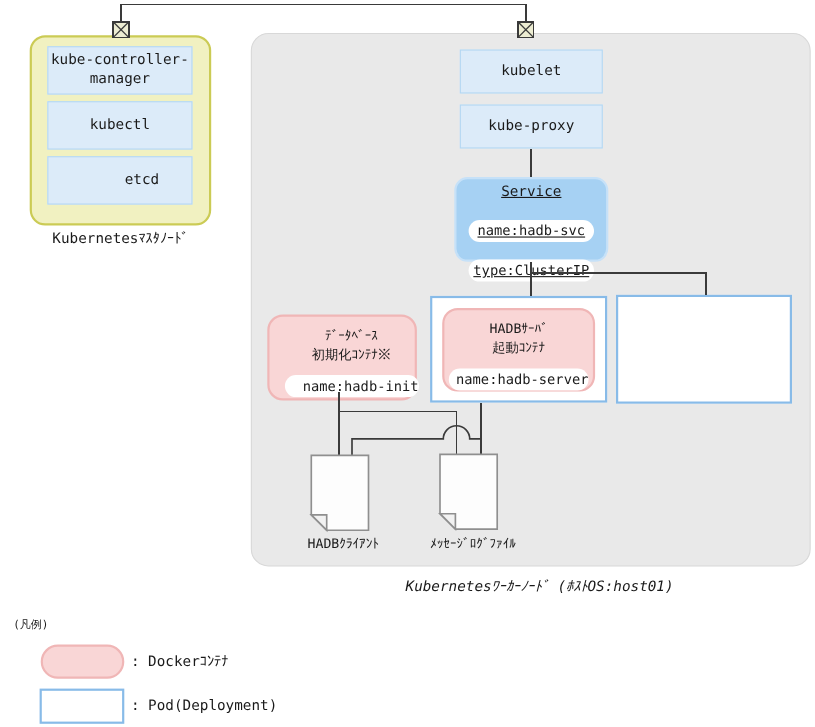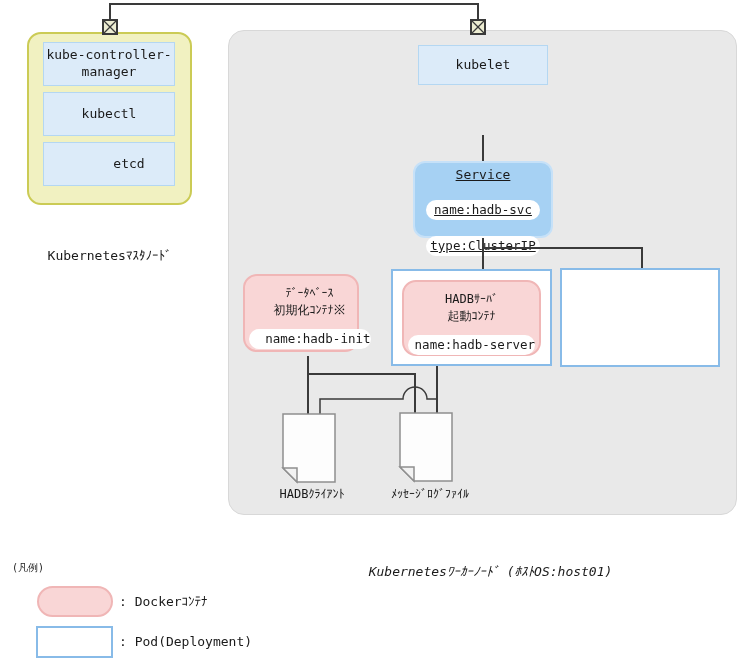--- a/index.html
+++ b/index.html
@@ -19,21 +19,21 @@
            display:flex;flex-direction:column;align-items:center;padding-top:3px;}
   .service-title{font-size:13px;line-height:18px;}
   .pill{background:#ffffff;border-radius:11px;font-size:12.5px;line-height:20px;height:20px;
         text-align:center;box-sizing:border-box;}
   .svc-pill{width:114px;margin-top:16px;}
   .pink{background:#f9d6d6;border:2px solid #f0b6b6;border-radius:14px;
         display:flex;flex-direction:column;align-items:center;padding-top:9px;}
   .pink-title{font-size:12px;line-height:1.45;text-align:center;white-space:pre-line;}
   .pink .pill{margin-top:9px;text-align:right;}
   .pod{background:#ffffff;border:2px solid #88bbe8;}
-  .node-label{font-size:13px;text-align:center;margin-top:38px;}
+  .node-label{font-size:13px;text-align:center;}
   .file-label{font-size:12px;text-align:center;white-space:nowrap;}
   
   .legend-title{font-size:10px;text-align:center;}
   .legend-docker{background:#f9d6d6;border:2px solid #f0b6b6;border-radius:17px;}
   .legend-pod{background:#ffffff;border:2px solid #88bbe8;}
   .legend-label{font-size:13px;white-space:nowrap;}
   svg{position:absolute;left:0;top:0;pointer-events:none;}
 </style>
 </head>
 <body>
@@ -43,28 +43,29 @@
   <div class="abs master" style="left:27px;top:32px;width:165px;height:173px;"></div>
   <div class="abs comp" style="left:43px;top:42px;width:132px;height:44px;">kube-controller-
 manager</div>
   <div class="abs comp" style="left:43px;top:92px;width:132px;height:44px;">kubectl</div>
   <div class="abs comp" style="left:43px;top:142px;width:132px;height:44px;padding-left:40px;">etcd</div>
   <div class="abs node-label" style="left:17px;top:210px;width:185px;">Kubernetesﾏｽﾀﾉｰﾄﾞ</div>
 
   <div class="abs worker" style="left:228px;top:30px;width:509px;height:485px;"></div>
 
   <div class="abs comp" style="left:418px;top:45px;width:130px;height:40px;">kubelet</div>
+  <div class="abs comp" style="left:418px;top:95px;width:130px;height:40px;">kube-proxy</div>
 
   <div class="abs service" style="left:413px;top:161px;width:140px;height:77px;text-decoration:underline;">
     <div class="service-title">Service</div>
     <div class="pill svc-pill">name:hadb-svc</div>
     <div class="pill svc-pill">type:ClusterIP</div>
   </div>
 
-  <div class="abs pink" style="left:243px;top:274px;width:116px;height:78px;padding-left:17px;">
+  <div class="abs pink" style="left:243px;top:286px;width:136px;height:78px;padding-left:17px;">
     <div class="pink-title">ﾃﾞｰﾀﾍﾞｰｽ
 初期化ｺﾝﾃﾅ※</div>
     <div class="pill" style="width:122px;">name:hadb-init</div>
   </div>
 
   <div class="abs pod" style="left:391px;top:269px;width:161px;height:97px;"></div>
   <div class="abs pink" style="left:402px;top:280px;width:139px;height:76px;">
     <div class="pink-title">HADBｻｰﾊﾞ
 起動ｺﾝﾃﾅ</div>
     <div class="pill" style="width:127px;">name:hadb-server</div>

